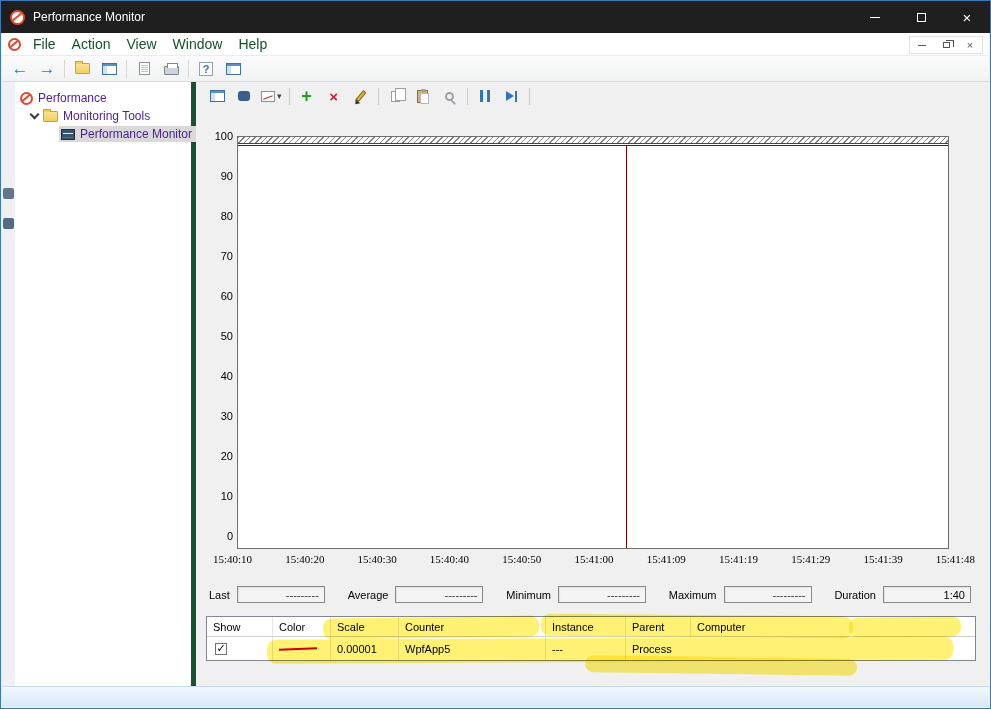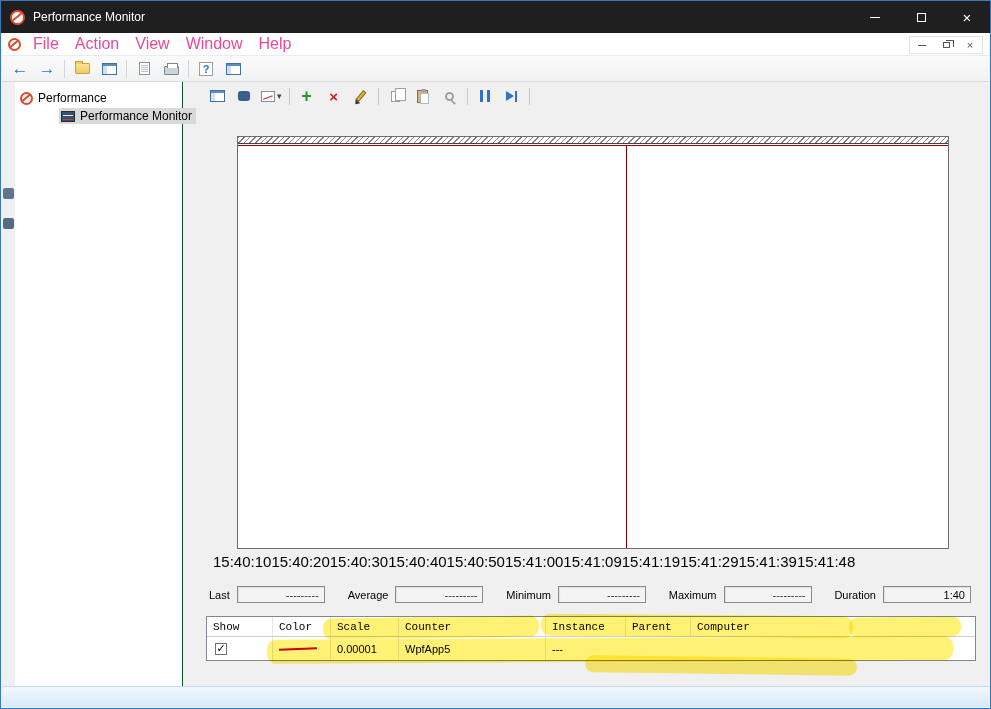--- a/index.html
+++ b/index.html
@@ -15,21 +15,21 @@
   .glyph-max { width:9px; height:9px; border:1px solid #fff; }
 
   
   .perf-ico { width:15px; height:15px; min-width:15px; border:2px solid #e0482e; border-radius:50%; background:#fff; position:relative; display:inline-block; }
   .perf-ico::after { content:""; position:absolute; left:-1px; top:4px; width:12px; height:2px; background:#e0482e; transform:rotate(-40deg); }
   .perf-ico.sm { width:13px; height:13px; min-width:13px; }
   .perf-ico.sm::after { width:10px; top:3px; }
 
   
   .menubar { position:absolute; left:1px; top:32px; right:1px; height:23px; background:#fff; display:flex; align-items:center; padding-left:6px; border-bottom:1px solid #ececec; }
-  .menu-item { font-size:16px; color:#ec4899; padding:3px 8px; }
+  .menu-item { font-size:14px; color:#14532d; padding:3px 8px; }
   .mdi { position:absolute; right:6px; top:3px; display:flex; border:1px solid #e2e2e2; }
   .mdi-btn { width:24px; height:16px; display:flex; align-items:center; justify-content:center; color:#555; font-size:11px; }
   .glyph-min-s { width:8px; height:1px; background:#555; }
   .glyph-rest { width:7px; height:6px; border:1px solid #555; position:relative; background:#fff; }
   .glyph-rest::before { content:""; position:absolute; left:2px; top:-3px; width:7px; height:6px; border:1px solid #555; border-bottom:none; border-left:none; }
 
   
   .toolbar { position:absolute; left:1px; top:55px; right:1px; height:26px; background:linear-gradient(#fbfbfb,#f1f2f3); border-bottom:1px solid #d9dadb; display:flex; align-items:center; gap:7px; padding-left:8px; }
   .tsep { width:1px; height:18px; background:#d5d6d7; }
   .tico { height:20px; min-width:20px; display:flex; align-items:center; justify-content:center; }
@@ -41,21 +41,21 @@
   .icon-grid::before { content:""; position:absolute; top:0; left:0; right:0; height:2px; background:#5b8ec9; }
   .icon-doc { width:11px; height:13px; background:#fff; border:1px solid #8a9099; position:relative; display:inline-block; }
   .icon-doc::before { content:""; position:absolute; top:2px; left:1px; right:1px; height:1px; background:#b9bfc7; box-shadow:0 2px 0 #b9bfc7, 0 4px 0 #b9bfc7, 0 6px 0 #b9bfc7; }
   .icon-printer { width:15px; height:9px; background:#cdd3da; border:1px solid #7c848d; border-radius:1px; position:relative; display:inline-block; margin-top:4px; }
   .icon-printer::before { content:""; position:absolute; top:-4px; left:2px; width:9px; height:4px; background:#fff; border:1px solid #7c848d; border-bottom:none; }
   .icon-help { width:14px; height:14px; background:#fff; border:1px solid #9aa0a8; color:#2f6fc0; font-weight:bold; font-size:11px; display:flex; align-items:center; justify-content:center; }
 
   
   .gutter { position:absolute; left:1px; top:81px; width:13px; bottom:22px; background:#eef0f1; }
   .artifact { position:absolute; width:11px; height:11px; border-radius:2px; opacity:.8; }
-  .tree { position:absolute; left:14px; top:81px; width:168px; bottom:22px; background:#fff; border-right:1px solid #14532d; padding-top:7px; font-size:12px; color:#000000; }
+  .tree { position:absolute; left:14px; top:81px; width:181px; bottom:22px; background:#fff; border-right:5px solid #14532d; padding-top:7px; font-size:12px; color:#4c1d95; }
   .tree-row { display:flex; align-items:center; gap:5px; height:18px; padding-left:5px; white-space:nowrap; }
   .tree-row.lvl2 { padding-left:16px; }
   .tree-row.lvl3 { padding-left:44px; }
   .sel { background:#d9d9d9; display:flex; align-items:center; gap:5px; padding:1px 4px 1px 2px; }
   .chev { width:7px; height:7px; border-right:2px solid #3a3c3e; border-bottom:2px solid #3a3c3e; transform:rotate(45deg); margin-top:-4px; }
   .icon-perfitem { width:14px; height:11px; background:#35526f; border:1px solid #22303e; position:relative; display:inline-block; }
   .icon-perfitem::before { content:""; position:absolute; left:1px; right:1px; top:3px; height:1px; background:#e8e8e8; }
   .icon-perfitem::after { content:""; position:absolute; left:1px; right:1px; top:7px; height:1px; background:#d23a3a; }
 
   
@@ -82,31 +82,31 @@
   .icon-step { display:inline-flex; align-items:center; }
   .icon-step .tri { width:0; height:0; border-left:8px solid #2f74c0; border-top:5px solid transparent; border-bottom:5px solid transparent; }
   .icon-step .bar { width:2px; height:11px; background:#2f74c0; margin-left:1px; }
 
   
   .yaxis { position:absolute; left:2px; top:48px; width:34px; height:412px; display:flex; flex-direction:column; justify-content:space-between; align-items:flex-end; font-size:11px; color:#000; }
   .plot { position:absolute; left:40px; top:54px; width:712px; height:413px; background:#fff; border:1px solid #6e6e6e; }
   .hatch { position:absolute; top:0; left:0; right:0; height:7px; border-bottom:1px solid #444; background:repeating-linear-gradient(135deg,#808080 0 1px,transparent 1px 4px); }
   .redline { position:absolute; top:8px; left:0; right:0; height:1px; background:#a00000; }
   .vmarker { position:absolute; top:8px; bottom:0; left:54.6%; width:1px; background:#7b0000; }
-  .xaxis { position:absolute; left:16px; top:471px; width:762px; display:flex; font-size:15px; color:#000; }
+  .xaxis { position:absolute; left:16px; top:471px; width:762px; display:flex; justify-content:space-between; font-size:11px; color:#000;font-family:Liberation Serif, serif; }
 
   
   .stats { position:absolute; left:12px; top:504px; width:762px; display:flex; justify-content:space-between; align-items:center; font-size:11px; color:#000; }
   .stat-group { display:flex; align-items:center; gap:7px; }
   .stat-box { width:88px; height:17px; border:1px solid #8a8a8a; background:#f4f4f4; box-shadow:inset 1px 1px 1px rgba(0,0,0,.08); display:flex; align-items:center; justify-content:flex-end; padding-right:5px; color:#333; }
 
   
   .ctable { position:absolute; left:9px; top:534px; width:770px; background:#fff; border:1px solid #828790; font-size:11px; color:#000; }
   .thead, .trow { display:grid; grid-template-columns:66px 58px 68px 147px 80px 65px 158px 1fr; align-items:center; }
-  .thead { height:20px; border-bottom:1px solid #d0d0d0;font-family:Liberation Mono, monospace; }
+  .thead { height:20px; border-bottom:1px solid #d0d0d0; }
   .trow { height:23px; }
   .cell { padding-left:6px; height:100%; display:flex; align-items:center; border-right:1px solid #e6e6e6; overflow:hidden; white-space:nowrap; }
   .cell:last-child { border-right:none; }
   .cbx { width:12px; height:12px; border:1px solid #707070; background:#fff; display:flex; align-items:center; justify-content:center; font-size:11px; line-height:1; margin-left:2px; }
   .cbx::after { content:"\2713"; }
   .color-sample { width:38px; height:0; border-top:2px solid #cc0000; transform:rotate(-2deg); }
 
   
   .hl { position:absolute; background:#ffe600; opacity:.55; mix-blend-mode:multiply; border-radius:9px; }
   .hl1 { left:126px; top:535px; width:216px; height:21px; transform:rotate(-0.8deg); }
@@ -192,20 +192,25 @@
   <div class="gutter">
     <span class="artifact" style="left:1px; top:106px; background:#3f5872;"></span>
     <span class="artifact" style="left:1px; top:136px; background:#2d4a66;"></span>
   </div>
 
   <div class="tree">
     <div class="tree-row">
       <span class="perf-ico sm"></span>
       <span>Performance</span>
     </div>
+    <div class="tree-row lvl2">
+      <span class="chev"></span>
+      <span class="icon-folder"></span>
+      <span>Monitoring Tools</span>
+    </div>
     <div class="tree-row lvl3">
       <span class="sel">
         <span class="icon-perfitem"></span>
         <span>Performance Monitor</span>
       </span>
     </div>
   </div>
 
   <div class="main">
 
@@ -246,20 +251,33 @@
         </span>
       <span class="tico">
           <span class="icon-step">
             <span class="tri"></span>
             <span class="bar"></span>
           </span>
         </span>
       <span class="gsep"></span>
     </div>
 
+    <div class="yaxis">
+      <span>100</span>
+      <span>90</span>
+      <span>80</span>
+      <span>70</span>
+      <span>60</span>
+      <span>50</span>
+      <span>40</span>
+      <span>30</span>
+      <span>20</span>
+      <span>10</span>
+      <span>0</span>
+    </div>
 
     <div class="plot">
       <div class="hatch"></div>
       <div class="redline"></div>
       <div class="vmarker"></div>
     </div>
 
     <div class="xaxis">
       <span>15:40:10</span>
       <span>15:40:20</span>
@@ -310,20 +328,21 @@
       <div class="trow">
         <span class="cell">
             <span class="cbx"></span>
           </span>
         <span class="cell">
             <span class="color-sample"></span>
           </span>
         <span class="cell">0.00001</span>
         <span class="cell">WpfApp5</span>
         <span class="cell">---</span>
+        <span class="cell">Process</span>
       </div>
     </div>
 
     <div class="hl hl1"></div>
     <div class="hl hl2"></div>
     <div class="hl hl3"></div>
     <div class="hl hl4"></div>
     <div class="hl hl5"></div>
 
   </div>

